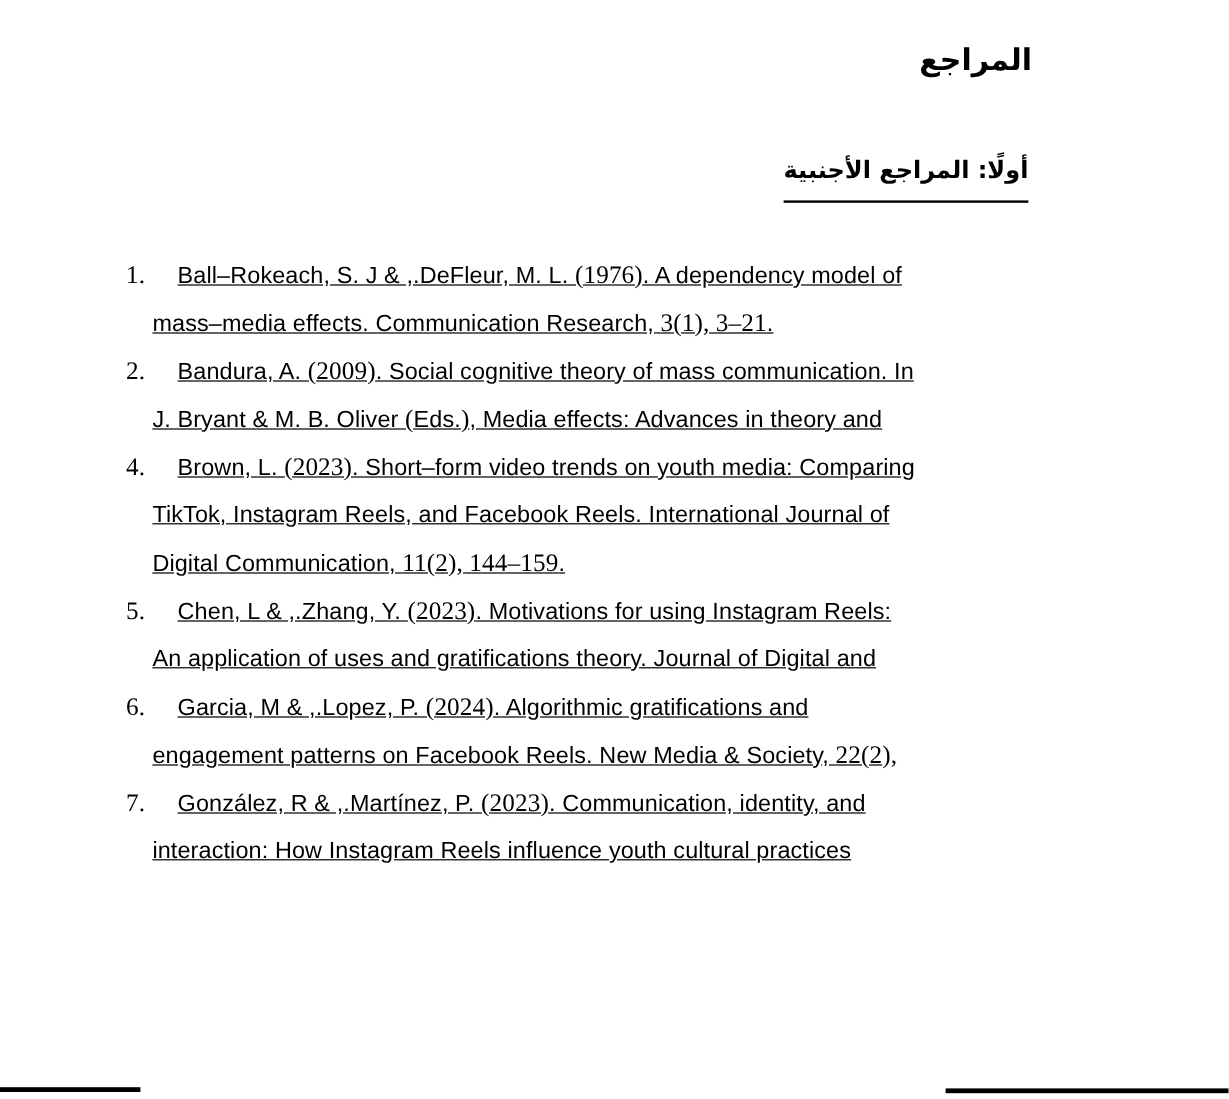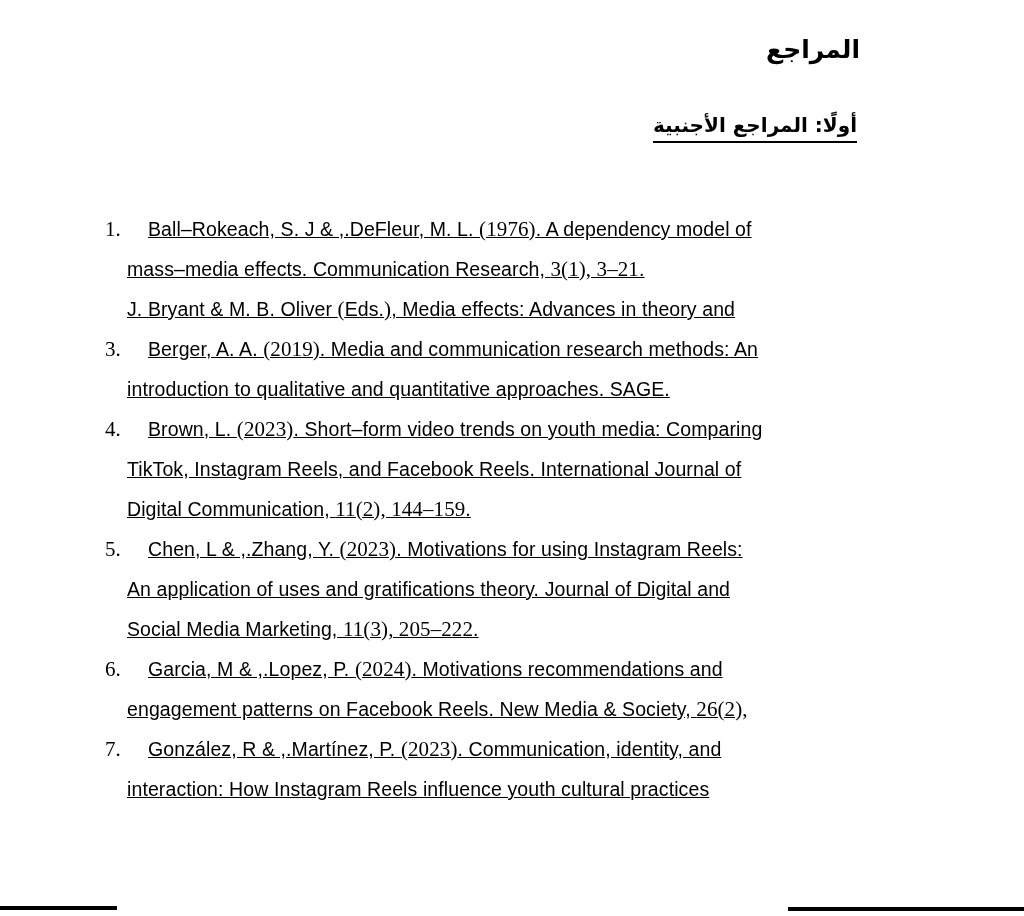--- a/index.html
+++ b/index.html
@@ -20,29 +20,29 @@
     right: 164px;
     direction: rtl;
     font-family: "DejaVu Sans", sans-serif;
     font-weight: bold;
     font-size: 25px;
     line-height: 1.3;
   }
 
   .title-sub {
     position: absolute;
-    top: 112px;
+    top: 128px;
     right: 167px;
     direction: rtl;
     font-family: "DejaVu Sans", sans-serif;
     font-weight: bold;
     font-size: 20px;
     line-height: 1.3;
     border-bottom: 2px solid #000000;
-    padding-bottom: 3px;
+    padding-bottom: 13px;
   }
 
   .refs {
     position: absolute;
     left: 105px;
     top: 209px;
     right: 0;
   }
 
   .ref-line {
@@ -82,39 +82,37 @@
   <div class="title-main">المراجع</div>
 
   <div class="title-sub">أولًا: المراجع الأجنبية</div>
 
   <div class="refs">
       <div class="ref-item">
         <div class="ref-line"><span class="ref-num">1.</span><span>Ball–Rokeach, S. J &amp; ,.DeFleur, M. L. </span><span class="serif">(1976)</span><span>. A dependency model of</span></div>
         <div class="ref-line cont"><span>mass–media effects. Communication Research, </span><span class="serif">3(1), 3–21</span><span>.</span></div>
       </div>
       <div class="ref-item">
+        <div class="ref-line"><span class="ref-num">2.</span><span>Bandura, A. </span><span class="serif">(2009)</span><span>. Social cognitive theory of mass communication. In</span></div>
         <div class="ref-line cont"><span>J. Bryant &amp; M. B. Oliver </span><span class="serif">(</span><span>Eds.</span><span class="serif">)</span><span>, Media effects: Advances in theory and</span></div>
       </div>
       <div class="ref-item">
-        <div class="ref-line"><span class="ref-num">3.</span><span>Berger, A. A. </span><span class="serif">(2019)</span><span>. Media and communication research methods: An</span></div>
-        <div class="ref-line cont"><span>introduction to qualitative and quantitative approaches. SAGE.</span></div>
       </div>
       <div class="ref-item">
         <div class="ref-line"><span class="ref-num">4.</span><span>Brown, L. </span><span class="serif">(2023)</span><span>. Short–form video trends on youth media: Comparing</span></div>
         <div class="ref-line cont"><span>TikTok, Instagram Reels, and Facebook Reels. International Journal of</span></div>
         <div class="ref-line cont"><span>Digital Communication, </span><span class="serif">11(2), 144–159</span><span>.</span></div>
       </div>
       <div class="ref-item">
         <div class="ref-line"><span class="ref-num">5.</span><span>Chen, L &amp; ,.Zhang, Y. </span><span class="serif">(2023)</span><span>. Motivations for using Instagram Reels:</span></div>
         <div class="ref-line cont"><span>An application of uses and gratifications theory. Journal of Digital and</span></div>
-        <div class="ref-line cont"><span>Social Media Marketing, </span><span class="serif">11(3), 205–222</span><span>.</span></div>
       </div>
       <div class="ref-item">
-        <div class="ref-line"><span class="ref-num">6.</span><span>Garcia, M &amp; ,.Lopez, P. </span><span class="serif">(2024)</span><span>. Motivations recommendations and</span></div>
-        <div class="ref-line cont"><span>engagement patterns on Facebook Reels. New Media &amp; Society, </span><span class="serif">26(2),</span></div>
+        <div class="ref-line"><span class="ref-num">6.</span><span>Garcia, M &amp; ,.Lopez, P. </span><span class="serif">(2024)</span><span>. Algorithmic gratifications and</span></div>
+        <div class="ref-line cont"><span>engagement patterns on Facebook Reels. New Media &amp; Society, </span><span class="serif">22(2),</span></div>
       </div>
       <div class="ref-item">
         <div class="ref-line"><span class="ref-num">7.</span><span>González, R &amp; ,.Martínez, P. </span><span class="serif">(2023)</span><span>. Communication, identity, and</span></div>
         <div class="ref-line cont"><span>interaction: How Instagram Reels influence youth cultural practices</span></div>
       </div>
     </div>
 
   <div class="crop-line left"></div>
 
   <div class="crop-line right"></div>

